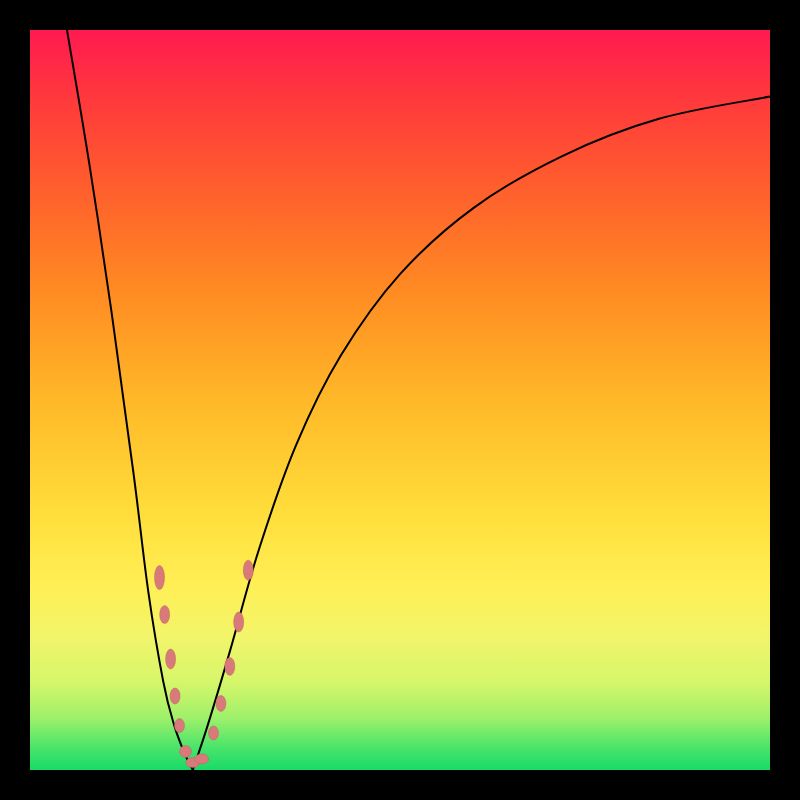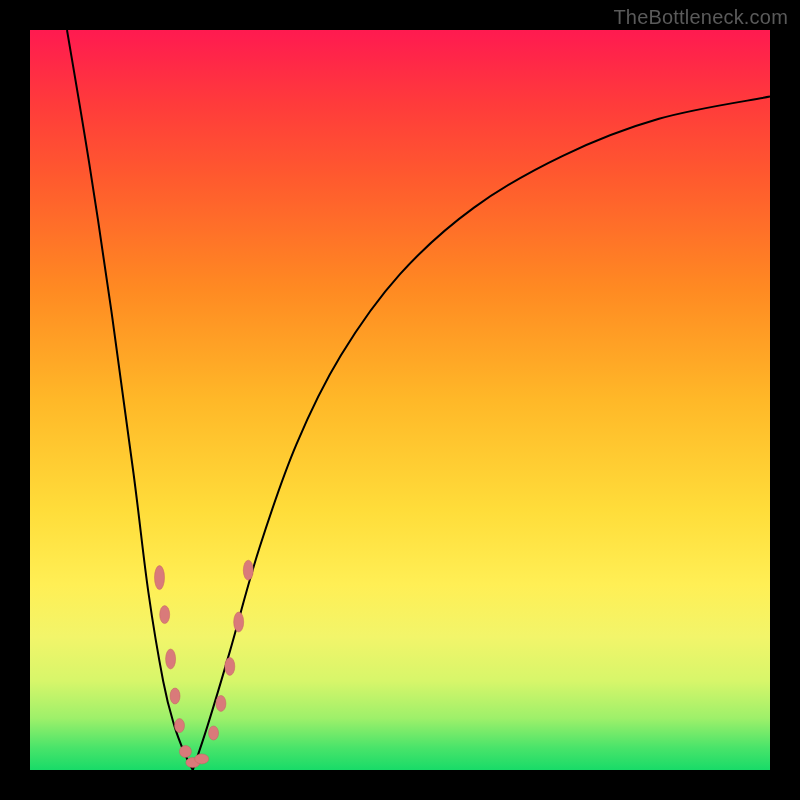--- a/index.html
+++ b/index.html
@@ -48,21 +48,20 @@
     width: 740px;
     height: 740px;
     z-index: 5;
   }
 </style>
 </head>
 <body>
 
 <div class="frame">
   <div class="plot-area"></div>
-  <div class="attrib">TheBottleneck.com</div>
   <svg class="curve-layer" viewBox="0 0 740 740" preserveAspectRatio="none">
     <path id="left-path" fill="none" stroke="#000" stroke-width="2" d="M 37 0 C 41.00 23.98, 51.21 82.58, 59.20 133.20 C 67.19 183.82, 73.41 225.26, 81.40 281.20 C 89.39 337.14, 96.94 393.38, 103.60 444.00 C 110.26 494.62, 113.07 525.10, 118.40 562.40 C 123.73 599.70, 128.54 627.22, 133.20 651.20 C 137.86 675.18, 140.30 682.28, 144.30 695.60 C 148.30 708.92, 152.07 717.21, 155.40 725.20 C 158.73 733.19, 161.47 737.34, 162.80 740.00"></path>
     <path id="right-path" fill="none" stroke="#000" stroke-width="2" d="M 162.8 740 C 165.46 732.01, 170.94 716.91, 177.60 695.60 C 184.26 674.29, 190.48 653.57, 199.80 621.60 C 209.12 589.63, 217.41 555.30, 229.40 518.00 C 241.39 480.70, 251.75 449.03, 266.40 414.40 C 281.05 379.77, 292.15 356.24, 310.80 325.60 C 329.45 294.96, 346.02 270.84, 370.00 244.20 C 393.98 217.56, 414.70 198.91, 444.00 177.60 C 473.30 156.29, 499.50 141.78, 532.80 125.80 C 566.10 109.82, 591.70 99.46, 629.00 88.80 C 666.30 78.14, 720.02 70.60, 740.00 66.60"></path>
     <g id="marker-group">
         <ellipse cx="129.50" cy="547.60" rx="5" ry="12" fill="#d97a7a" stroke="#c46060" stroke-width="0.5"></ellipse>
         <ellipse cx="134.68" cy="584.60" rx="5" ry="9" fill="#d97a7a" stroke="#c46060" stroke-width="0.5"></ellipse>
         <ellipse cx="140.60" cy="629.00" rx="5" ry="10" fill="#d97a7a" stroke="#c46060" stroke-width="0.5"></ellipse>
         <ellipse cx="145.04" cy="666.00" rx="5" ry="8" fill="#d97a7a" stroke="#c46060" stroke-width="0.5"></ellipse>
         <ellipse cx="149.48" cy="695.60" rx="5" ry="7" fill="#d97a7a" stroke="#c46060" stroke-width="0.5"></ellipse>
         <ellipse cx="155.40" cy="721.50" rx="6" ry="6" fill="#d97a7a" stroke="#c46060" stroke-width="0.5"></ellipse>

